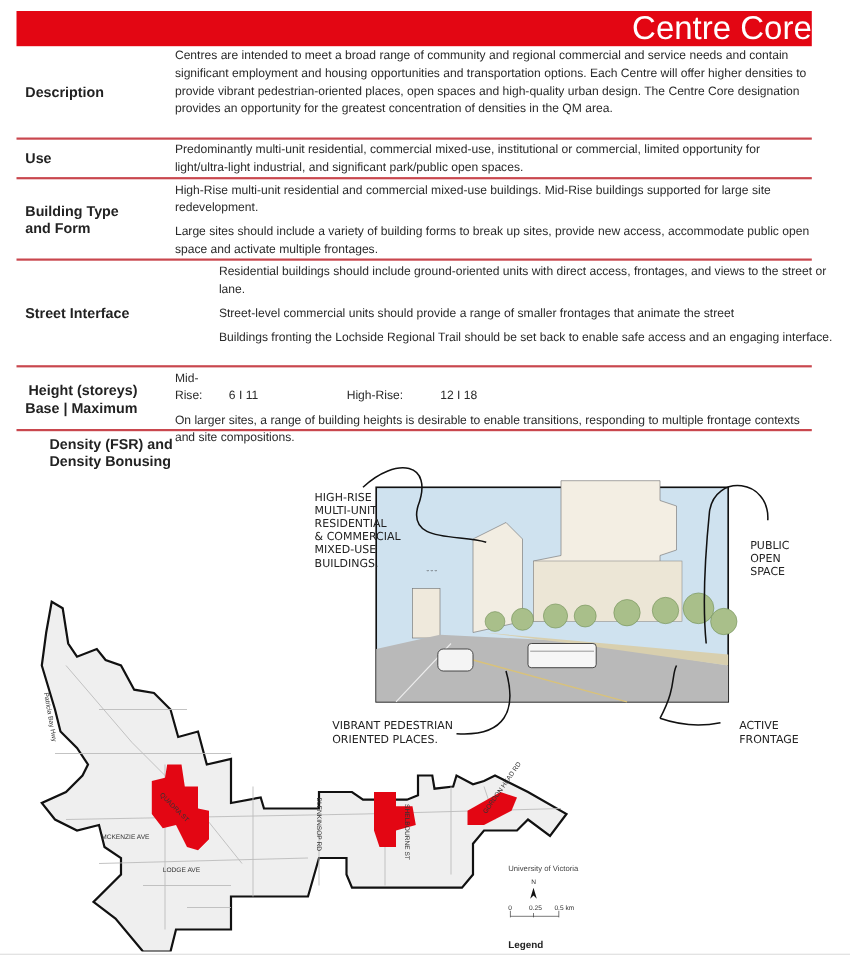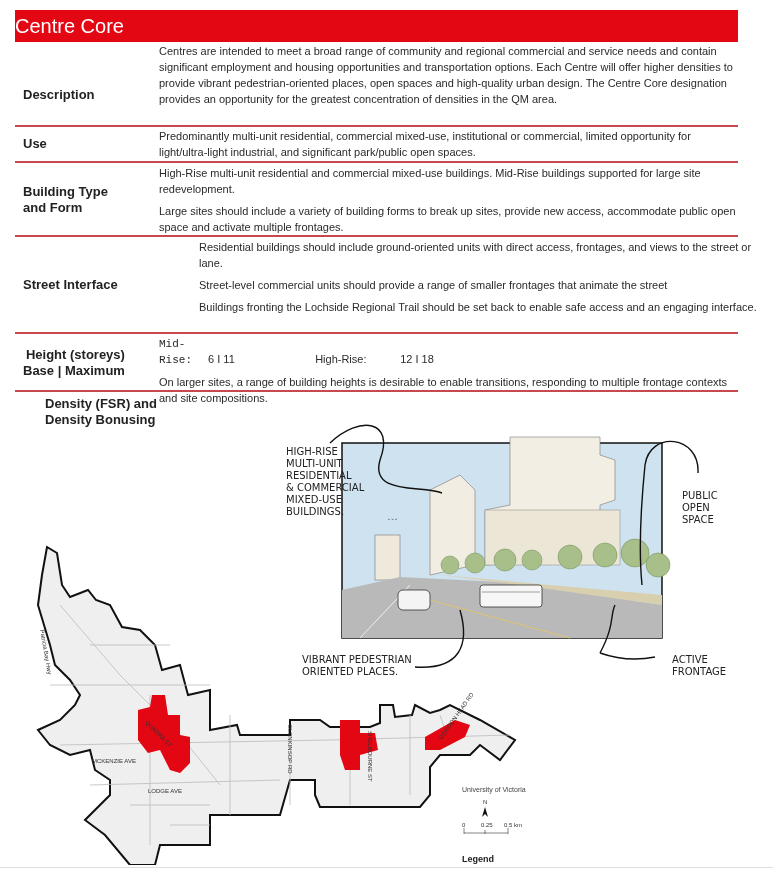--- a/index.html
+++ b/index.html
@@ -1,35 +1,35 @@
 <!DOCTYPE html>
 <html><head>
 <meta charset="utf-8">
 <style>
   html, body { margin:0; padding:0; background:#ffffff; }
   body { width:773px; height:871px; position:relative; overflow:hidden; font-family:"Liberation Sans", sans-serif; color:#222; }
-  .header { position:absolute; left:15px; top:10px; width:723px; height:32px; background:#e30613; color:#fff; text-align:left; font-size:20px; line-height:32px; }
+  .header { position:absolute; left:15px; top:10px; width:723px; height:32px; background:#e30613; color:#fff; text-align:right; font-size:30px; line-height:32px; }
   .row { position:absolute; left:15px; width:723px; border-bottom:2px solid #c9474e; }
   .lbl { position:absolute; left:8px; font-weight:bold; font-size:13px; line-height:16px; color:#222; }
   .txt { position:absolute; left:144px; width:578px; font-size:11px; line-height:16px; color:#2a2a2a; }
   .txt p { margin:0 0 6px 0; }
   .hval span { display:inline-block; }
   .illus { position:absolute; left:270px; top:415px; width:500px; height:275px; }
   .map { position:absolute; left:30px; top:545px; width:500px; height:320px; }
   .bottom-line { position:absolute; left:0; top:867px; width:773px; height:1px; background:#ddd; }
   .hand { font-family:"DejaVu Sans", sans-serif; font-size:10px; fill:#222; }
   .small { font-family:"Liberation Sans", sans-serif; font-size:6px; fill:#333; }
 </style>
 </head>
 <body>
 
 <div class="header">Centre Core</div>
 
 <div class="row" style="top:42px;height:83px;">
-  <div class="lbl" style="top:34px;margin-top:11px;">Description</div>
+  <div class="lbl" style="top:34px;">Description</div>
   <div class="txt" style="top:1px;">
     <p>Centres are intended to meet a broad range of community and regional commercial and service needs and contain significant employment and housing opportunities and transportation options. Each Centre will offer higher densities to provide vibrant pedestrian-oriented places, open spaces and high-quality urban design. The Centre Core designation provides an opportunity for the greatest concentration of densities in the QM area.</p>
   </div>
 </div>
 
 <div class="row" style="top:127px;height:34px;">
   <div class="lbl" style="top:9px;">Use</div>
   <div class="txt" style="top:1px;">
     <p>Predominantly multi-unit residential, commercial mixed-use, institutional or commercial, limited opportunity for light/ultra-light industrial, and significant park/public open spaces.</p>
   </div>
@@ -55,21 +55,21 @@
   </div>
 </div>
 
 <div class="row" style="top:334px;height:56px;">
   <div class="lbl" style="top:13px;text-align:right;">
     <div>Height (storeys)</div>
     <div>Base | Maximum</div>
   </div>
   <div class="txt" style="top:2px;">
     <p class="hval">
-      <span style="width:46px;font-family:Liberation Mono, monospace;">Mid-Rise:</span>
+      <span style="width:46px;">Mid-Rise:</span>
       <span style="width:104px;">6 I 11</span>
       <span style="width:82px;">High-Rise:</span>
       <span>12 I 18</span>
     </p>
     <p>On larger sites, a range of building heights is desirable to enable transitions, responding to multiple frontage contexts and site compositions.</p>
   </div>
 </div>
 
 <div style="position:absolute;left:6px;top:392px;width:723px;height:40px;margin-left:31px;">
   <div class="lbl" style="top:4px;">

